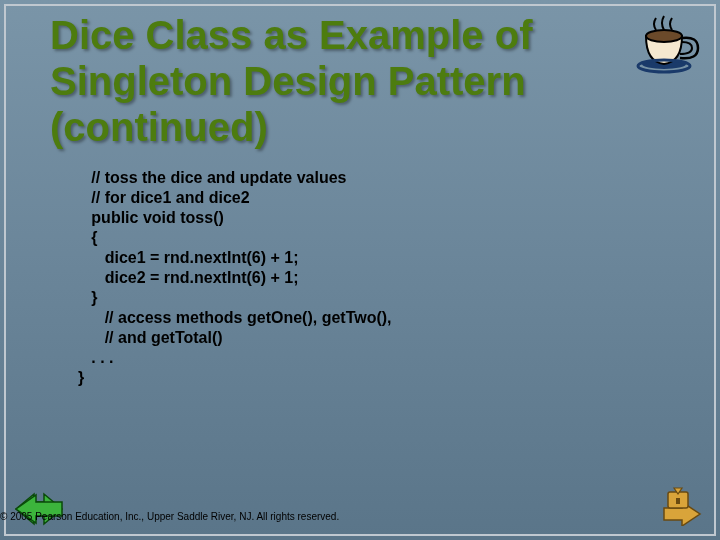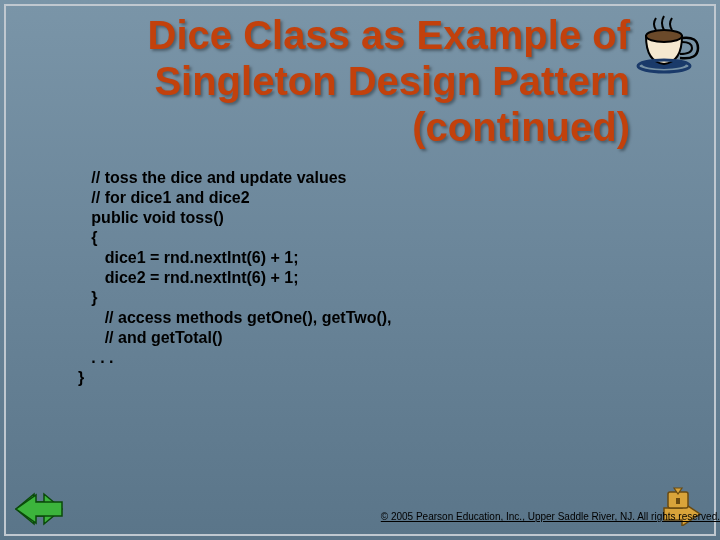--- a/index.html
+++ b/index.html
@@ -13,22 +13,22 @@
   }
   .slide-border {
     position: absolute;
     top: 4px; left: 4px; right: 4px; bottom: 4px;
     border: 2px solid #c0c8d0;
     pointer-events: none;
   }
   .title {
     font-family: 'Trebuchet MS', 'Lucida Sans', sans-serif;
     font-size: 40px;
-    color: #c2410c;
-    text-align: right;
+    color: #4d7c0f;
+    text-align: left;
     padding: 12px 90px 0 50px;
     line-height: 1.15;
     text-shadow: 2px 2px 3px rgba(0,0,0,0.35);
   }
   .cup-icon {
     position: absolute;
     top: 8px;
     right: 14px;
     width: 72px;
     height: 72px;
@@ -40,25 +40,24 @@
     color: #000;
     white-space: pre;
     padding: 18px 0 0 78px;
     line-height: 1.25;
   }
   .copyright {
     position: absolute;
     bottom: 18px;
     left: 0;
     width: 100%;
-    text-align: right;
+    text-align: left;
     font-family: Verdana, Arial, sans-serif;
     font-size: 10px;
     color: #000;
-    text-decoration: underline;
   }
   .nav-prev {
     position: absolute;
     bottom: 10px;
     left: 14px;
   }
   .nav-next {
     position: absolute;
     bottom: 10px;
     right: 14px;

